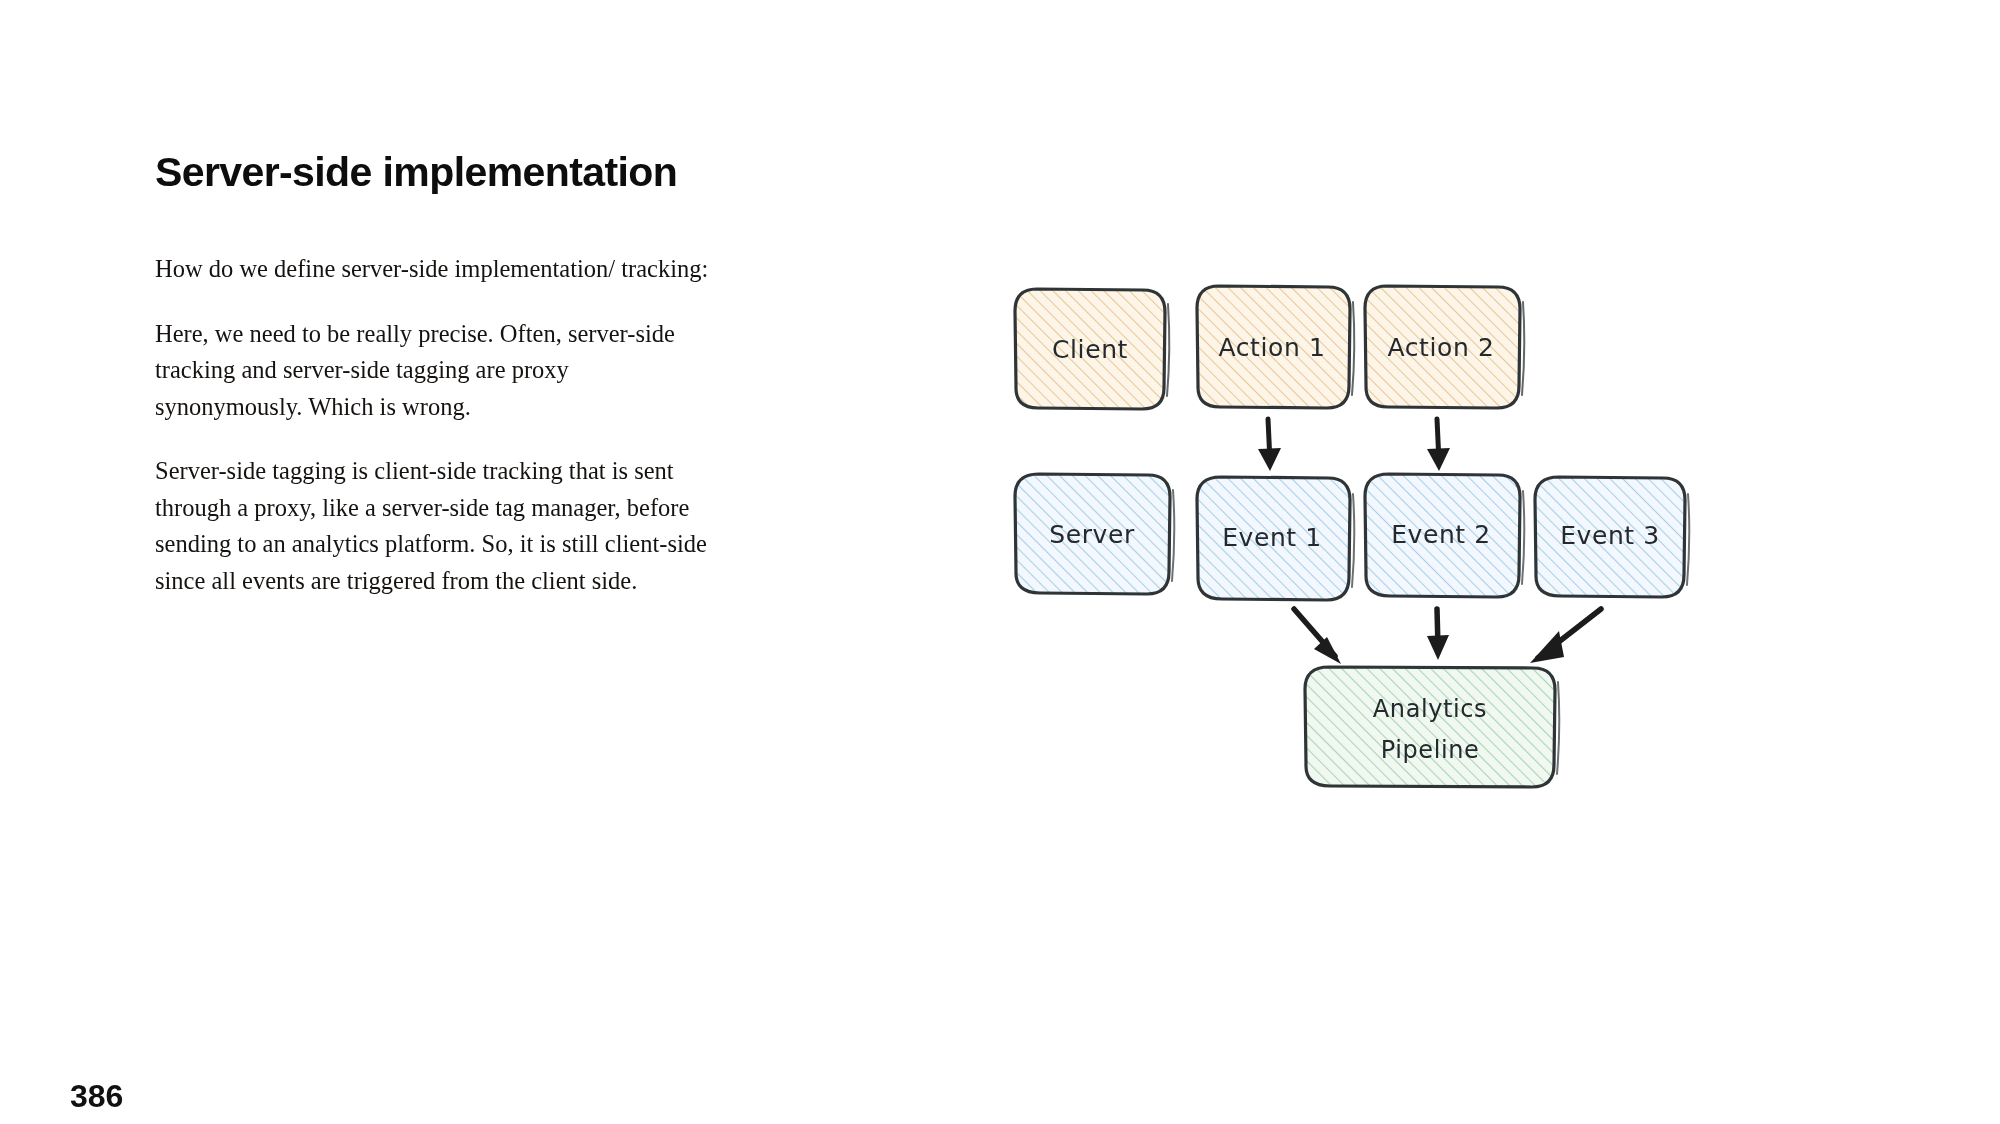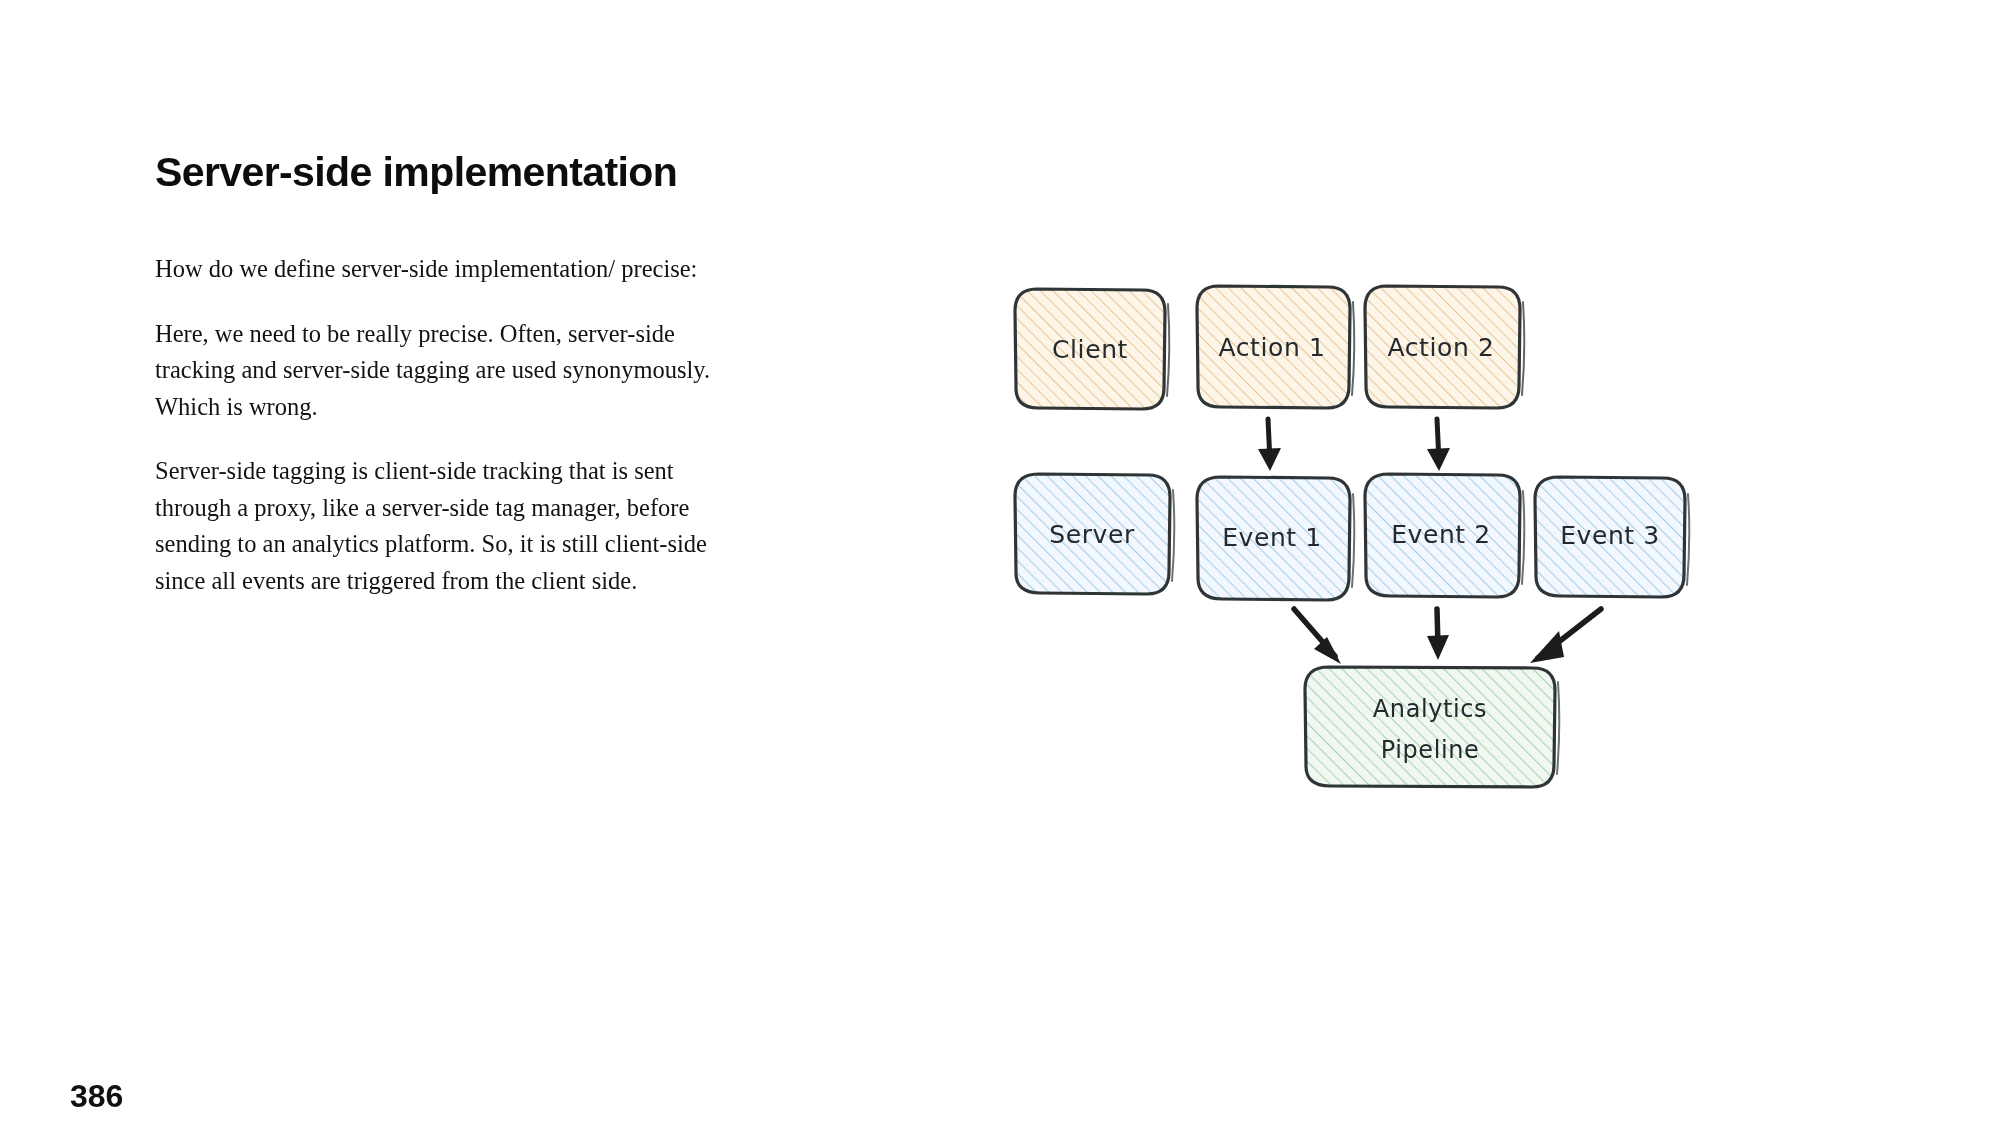--- a/index.html
+++ b/index.html
@@ -87,22 +87,22 @@
   .node-label.two-line { font-size: 24px; }
 </style>
 </head>
 <body>
 
 <div id="page">
 
   <div class="text-col">
     <h1 class="page-title">Server-side implementation</h1>
 
-    <p class="para">How do we define server-side implementation/ precise:</p>
-    <p class="para">Here, we need to be really precise. Often, server-side tracking and server-side tagging are used synonymously. Which is wrong.</p>
+    <p class="para">How do we define server-side implementation/ tracking:</p>
+    <p class="para">Here, we need to be really precise. Often, server-side tracking and server-side tagging are proxy synonymously. Which is wrong.</p>
     <p class="para">Server-side tagging is client-side tracking that is sent through a proxy, like a server-side tag manager, before sending to an analytics platform. So, it is still client-side since all events are triggered from the client side.</p>
   </div>
 
   <div class="page-number">386</div>
 
   <div class="diagram">
     <svg viewBox="0 0 720 545" xmlns="http://www.w3.org/2000/svg">
       <defs>
         <pattern id="hatch-warm" width="9" height="9" patternTransform="rotate(-45)" patternUnits="userSpaceOnUse">
           <line x1="0" y1="0" x2="0" y2="9" stroke="#e8c79a" stroke-width="2.2"></line>

